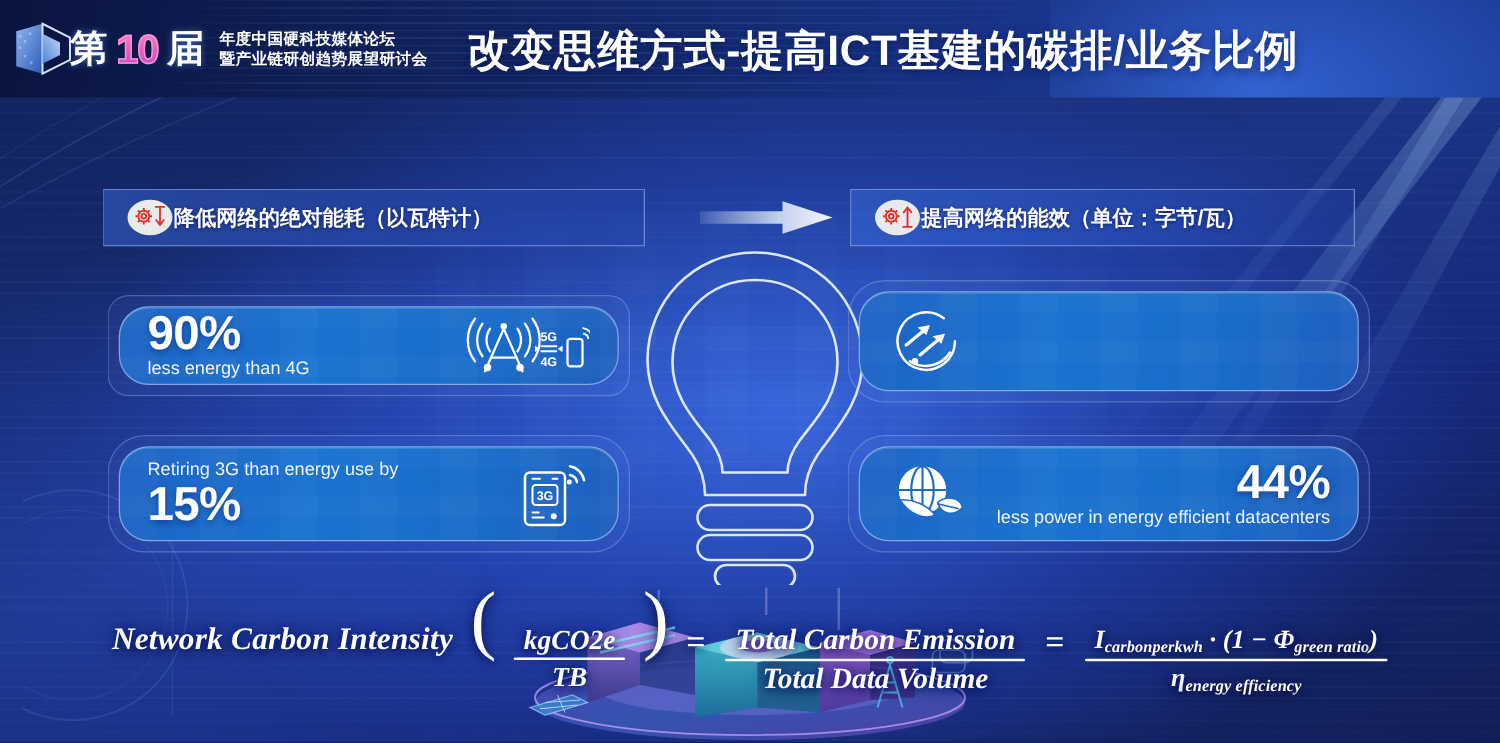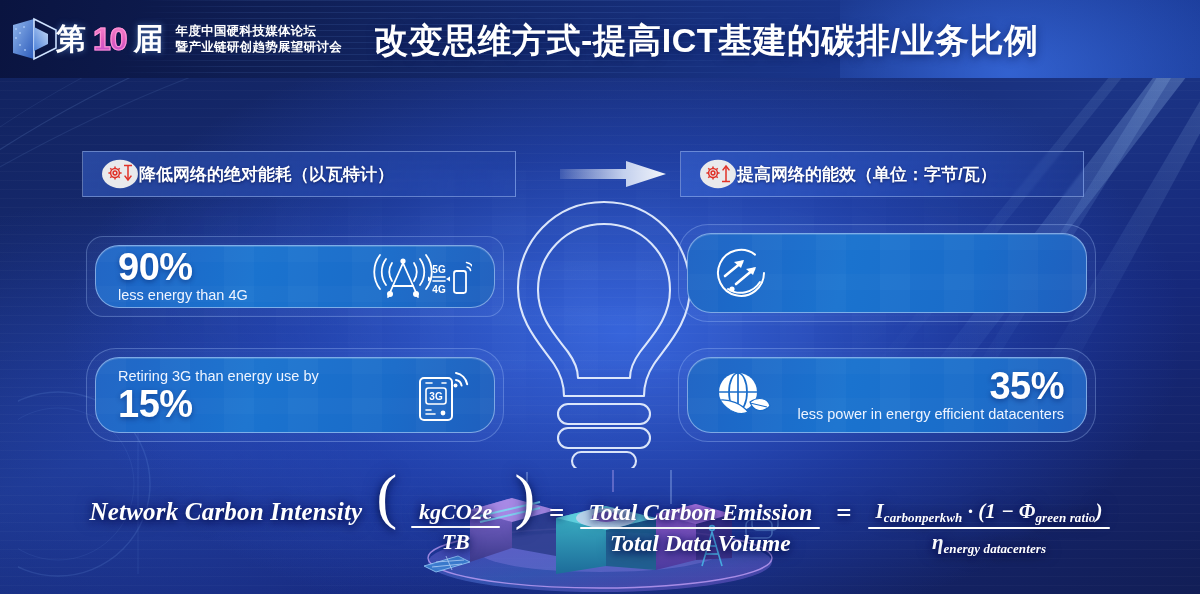--- a/index.html
+++ b/index.html
@@ -429,21 +429,21 @@
             <line x1="28" y1="7" x2="28" y2="45"></line>
             <line x1="9" y1="26" x2="47" y2="26"></line>
             <ellipse cx="28" cy="26" rx="9" ry="19"></ellipse>
           </g>
           <path d="M10,34 C18,46 30,50 38,46 C32,38 20,33 10,34 Z" fill="#fff" stroke="#1a6cc9" stroke-width="1.2"></path>
           <path d="M40,36 C48,30 58,32 60,40 C52,48 43,45 40,36 Z" fill="#fff" stroke="#1a6cc9" stroke-width="1.2"></path>
           <line x1="40" y1="37" x2="57" y2="41" stroke="#1a6cc9" stroke-width="1.2"></line>
         </svg>
         <div class="spacer"></div>
         <div class="txtcol right">
-          <div class="big-pct">35%</div>
+          <div class="big-pct">44%</div>
           <div class="card-sub">less power in energy efficient datacenters</div>
         </div>
       </div>
     </div>
   </div>
 
   <svg id="bottom-art" viewBox="0 0 440 124">
     <defs>
       <linearGradient id="diskg" x1="0" y1="0" x2="1" y2="1">
         <stop offset="0%" stop-color="#6b53c9"></stop>
@@ -534,17 +534,17 @@
       <span class="num f-mid">Total Carbon Emission</span>
       <span class="bar"></span>
       <span class="den f-mid">Total Data Volume</span>
     </span>
 
     <span class="f-eq">=</span>
 
     <span class="frac">
       <span class="num f-right"><span>I</span><sub class="sb">carbonperkwh</sub><span> · (1 − Φ</span><sub class="sb">green ratio</sub><span>)</span></span>
       <span class="bar"></span>
-      <span class="den f-right"><span>η</span><sub class="sb">energy datacenters</sub></span>
+      <span class="den f-right"><span>η</span><sub class="sb">energy efficiency</sub></span>
     </span>
   </div>
 
 </div>
 
 </body></html>

